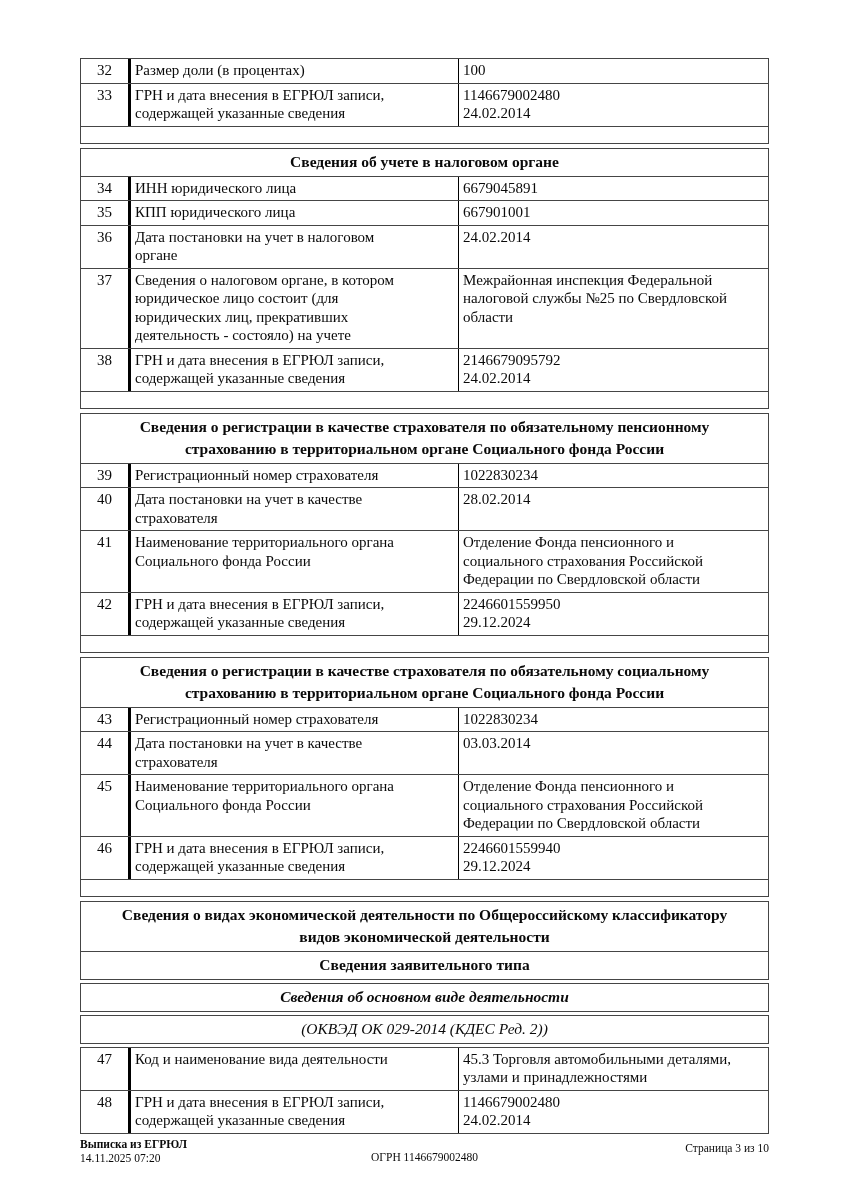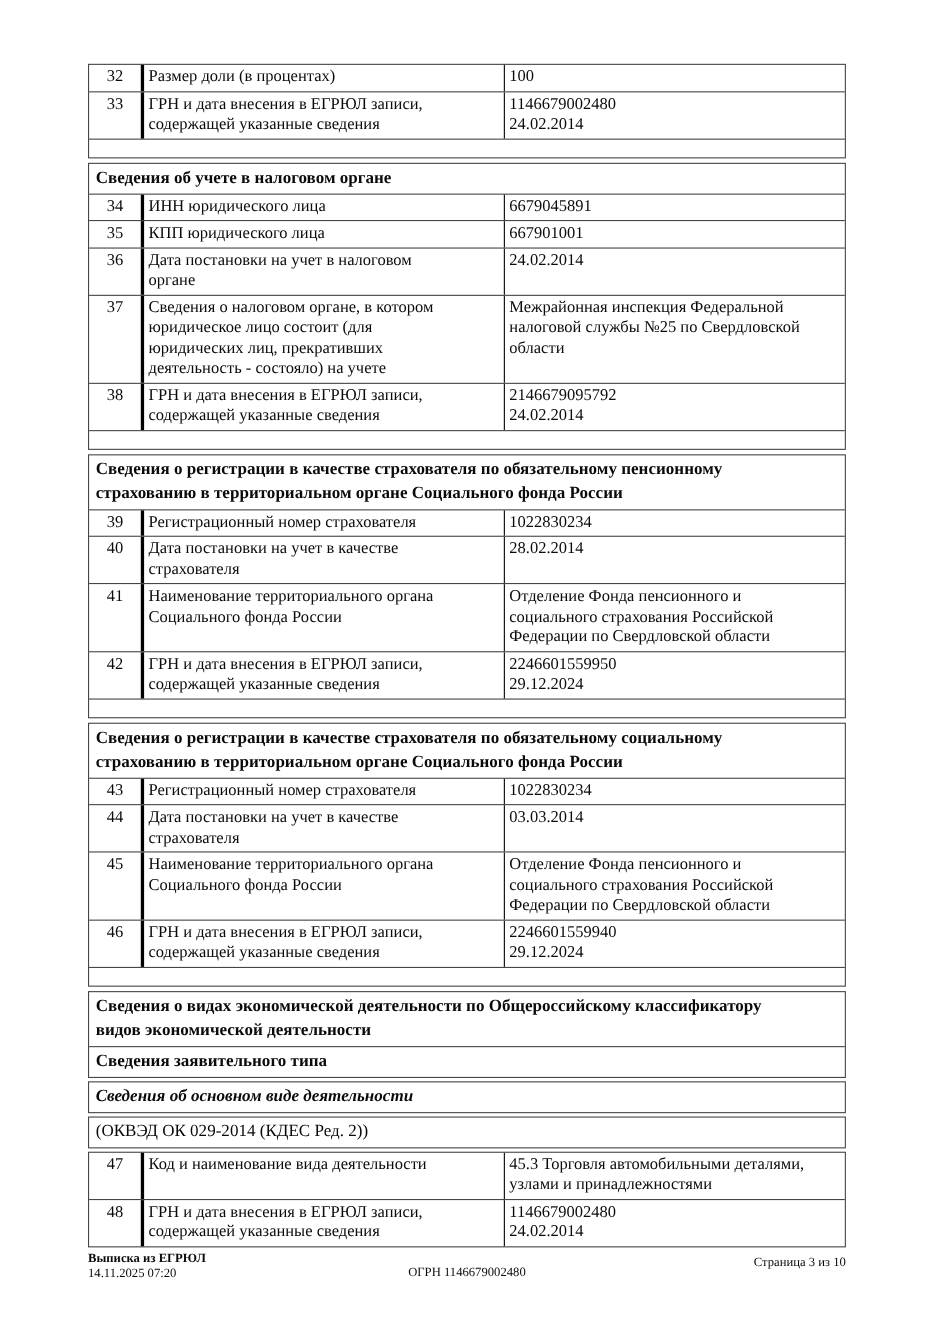--- a/index.html
+++ b/index.html
@@ -40,29 +40,29 @@
     border-right: 3px solid #000000;
     flex: 0 0 auto;
   }
   .label {
     width: 328px;
     border-right: 1px solid #000000;
     flex: 0 0 auto;
   }
   .value { flex: 1 1 auto; }
   .hdr {
-    text-align: left;
+    text-align: center;
     font-weight: bold;
     font-size: 15.5px;
     line-height: 22px;
     padding: 2px 6px 3px 6px;
     white-space: pre-line;
   }
   .hdr.italic-bold { font-style: italic; }
-  .hdr.italic-only { font-weight: normal; }
+  .hdr.italic-only { font-style: italic; font-weight: normal; }
   .empty-row { height: 16px; }
   .footer {
     position: absolute;
     left: 80px; right: 79px;
     top: 1138px;
     font-size: 11.5px;
     line-height: 13.5px;
   }
   .footer-left { position: absolute; left: 0; top: 0; }
   .footer-doc-type { font-weight: bold; }

